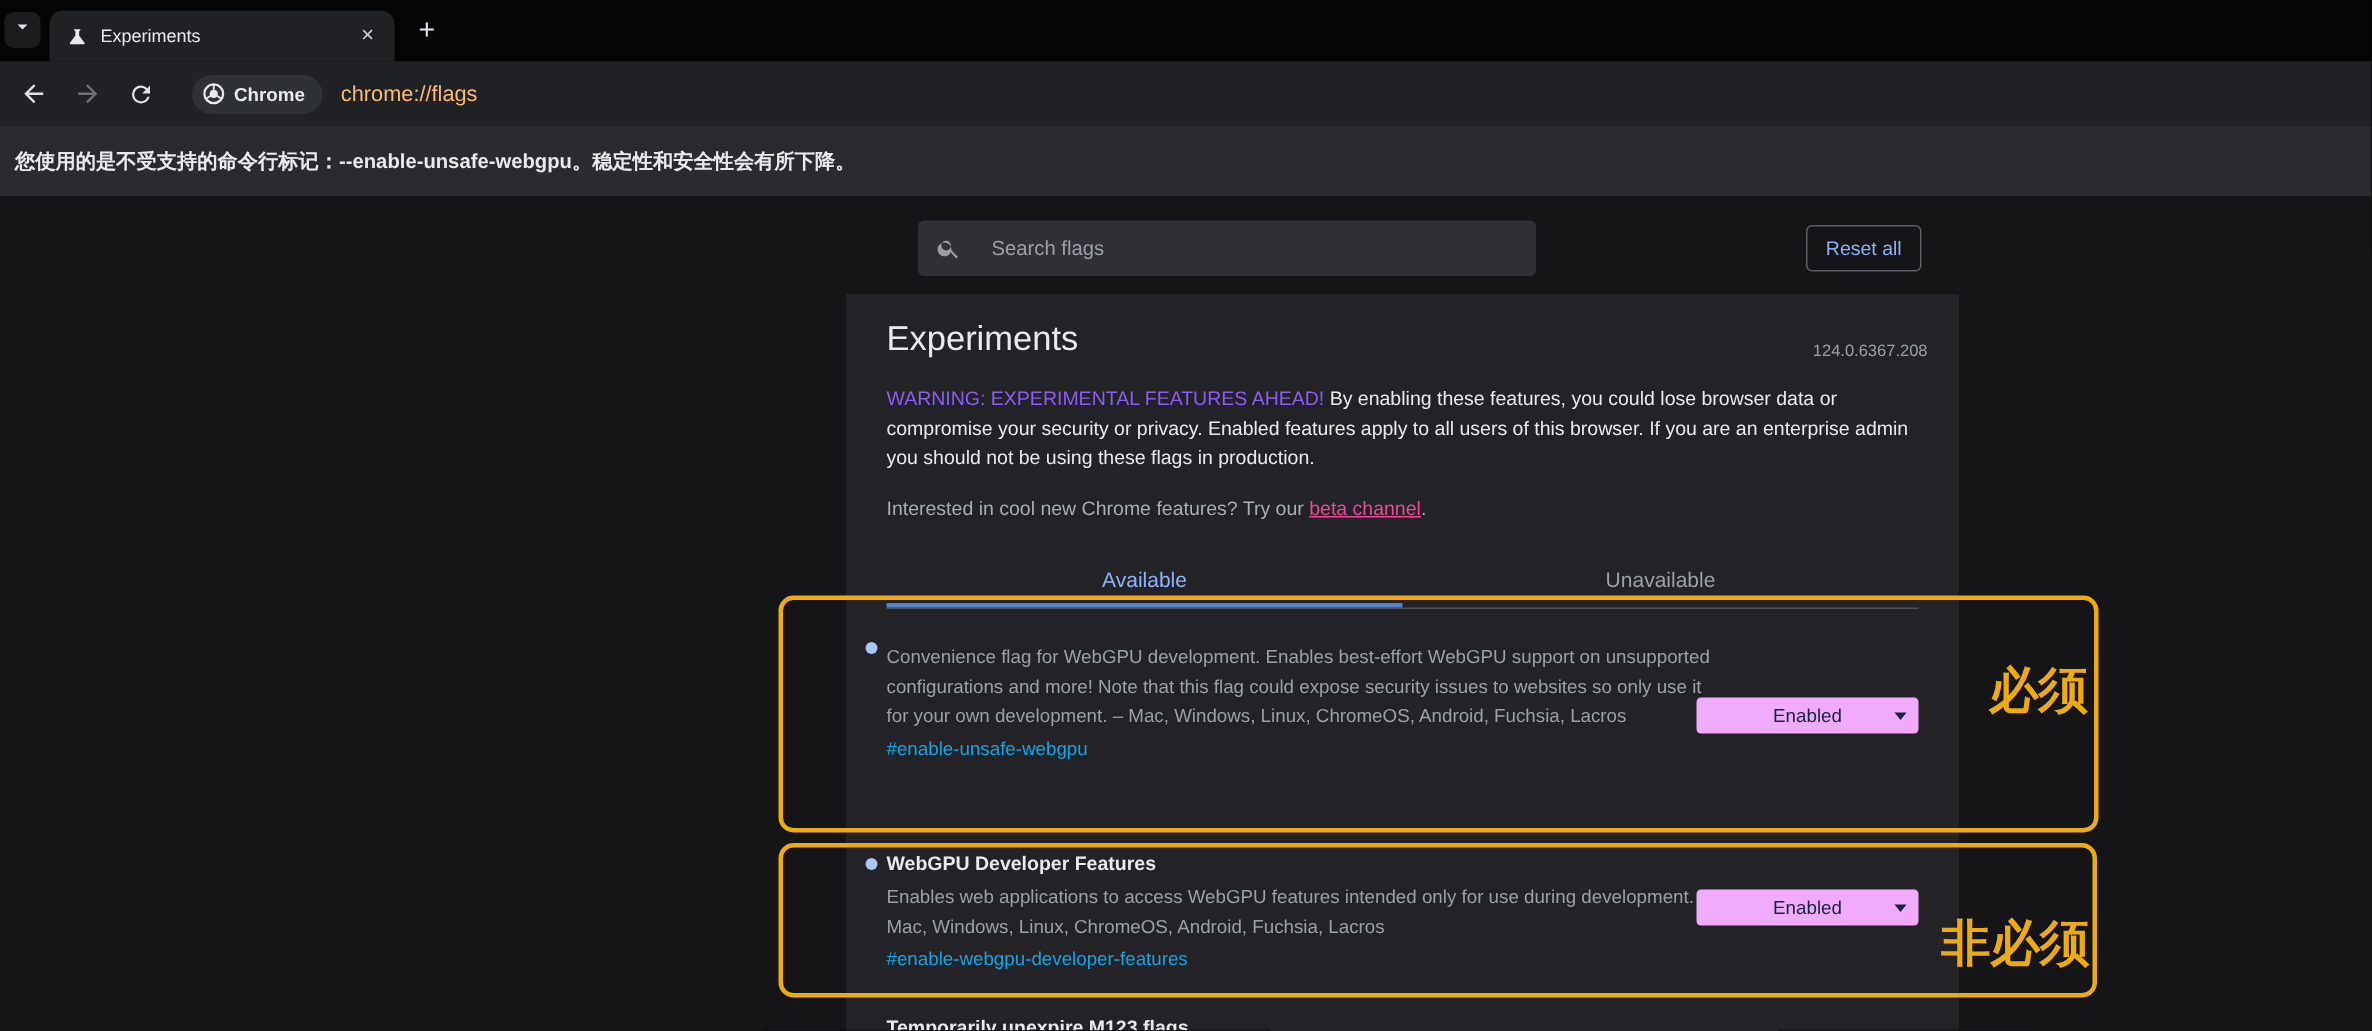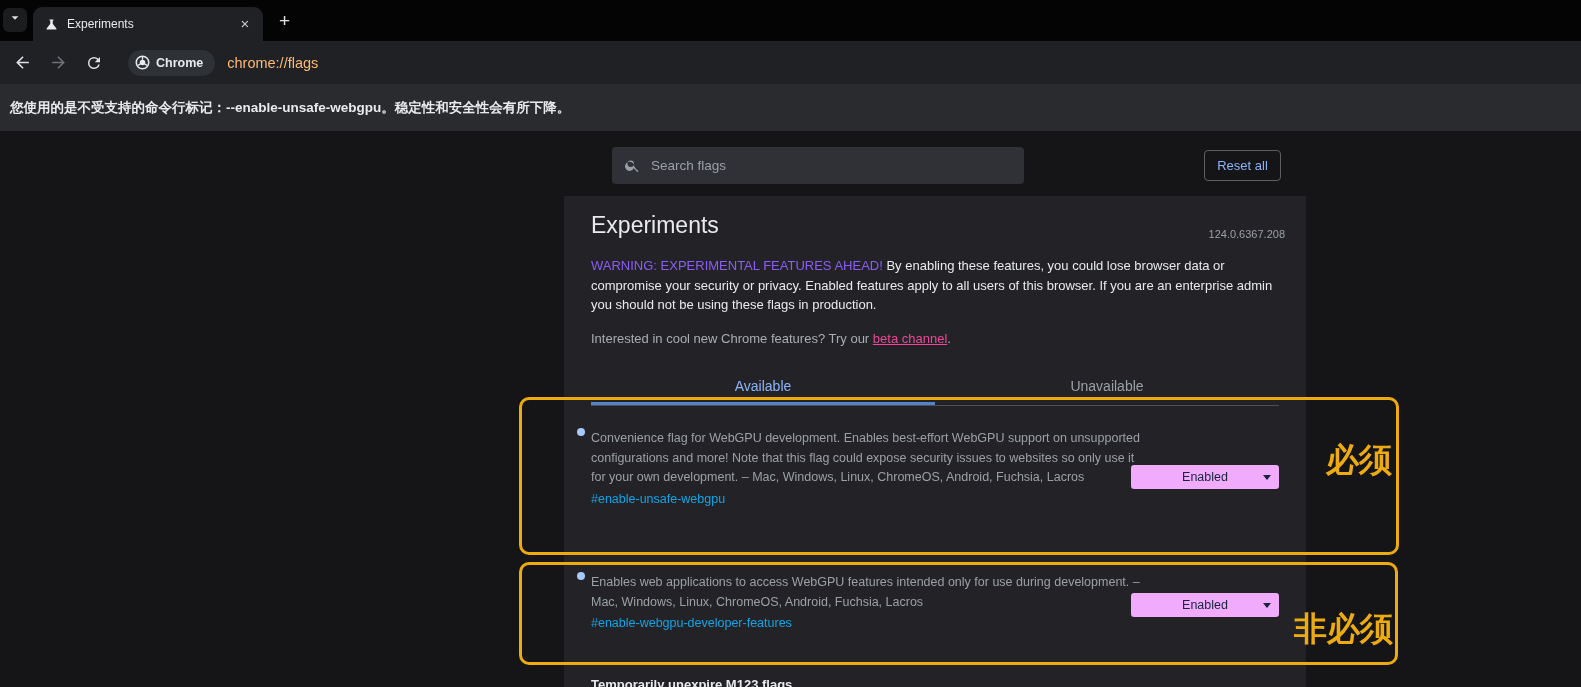--- a/index.html
+++ b/index.html
@@ -29,21 +29,21 @@
     align-items:center; gap:6px; padding:0 12px 0 7px; cursor:pointer; }
   .chip-label { color:#e8eaed; font-size:12.5px; font-weight:700; }
   .url { margin-left:12px; color:#fdba74; font-size:14.5px; }
   
   .infobar { position:absolute; left:0; top:84px; width:100%; height:47px; background:#2a2b2e;
     display:flex; align-items:center; padding-left:10px; }
   .infobar-text { color:#e8eaed; font-size:13.5px; font-weight:700; }
   
   .page { position:absolute; left:0; top:131px; width:100%; height:556px; background:#151517; }
   .searchbox { position:absolute; left:612px; top:16px; width:412px; height:37px; background:#2f3136;
-    border-radius:4px; display:flex; align-items:center; padding:0 12px; gap:10px; }
+    border-radius:4px; display:flex; align-items:center; padding:0 12px; gap:20px; }
   .searchbox input { background:transparent; border:none; outline:none; color:#e8eaed; font-size:13.5px; flex:1; }
   .searchbox input::placeholder { color:#9aa0a6; }
   .reset-btn { position:absolute; left:1204px; top:19px; width:77px; height:31px; background:transparent;
     border:1px solid #5c5e62; border-radius:4px; color:#8ab4f8; font-size:13px; cursor:pointer;
     font-family:"Liberation Sans", sans-serif; }
   .content { position:absolute; left:564px; top:65px; width:742px; height:491px; background:#232327; overflow:hidden; }
   .page-title { position:absolute; left:27px; top:16px; font-size:23px; font-weight:400; color:#e8eaed; }
   .version { position:absolute; right:21px; top:32px; font-size:11px; color:#9aa0a6; }
   .blurb { position:absolute; left:27px; top:60px; width:688px; font-size:13px; line-height:19.5px; color:#e8eaed; }
   .warn { color:#8b5cf6; }
@@ -171,20 +171,21 @@
         <div class="flag-desc">Convenience flag for WebGPU development. Enables best-effort WebGPU support on unsupported configurations and more! Note that this flag could expose security issues to websites so only use it for your own development. – Mac, Windows, Linux, ChromeOS, Android, Fuchsia, Lacros</div>
         <a class="flag-link">#enable-unsafe-webgpu</a>
         <div class="flag-select">
           <span>Enabled</span>
           <span class="caret"></span>
         </div>
       </div>
 
       <div class="flag flag2">
         <span class="bullet"></span>
+        <div class="flag-title">WebGPU Developer Features</div>
         <div class="flag-desc">Enables web applications to access WebGPU features intended only for use during development. – Mac, Windows, Linux, ChromeOS, Android, Fuchsia, Lacros</div>
         <a class="flag-link">#enable-webgpu-developer-features</a>
         <div class="flag-select">
           <span>Enabled</span>
           <span class="caret"></span>
         </div>
       </div>
 
       <div class="flag flag3">
         <div class="flag-title">Temporarily unexpire M123 flags</div>

